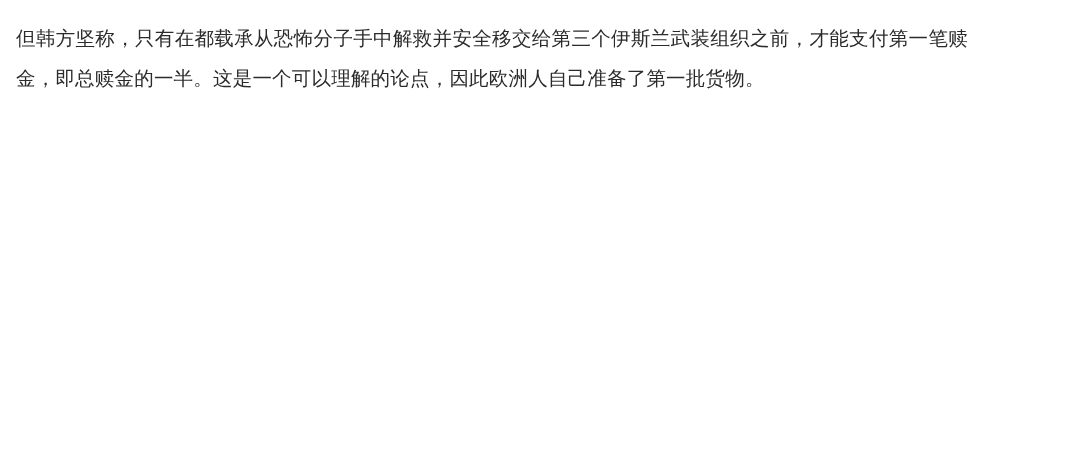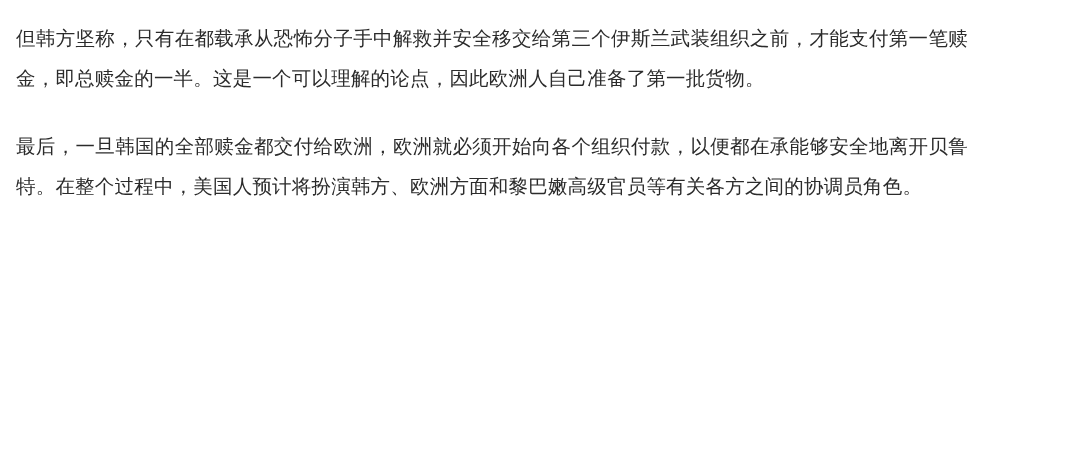--- a/index.html
+++ b/index.html
@@ -30,14 +30,13 @@
   }
   .para:last-child {
     margin-bottom: 0;
   }
 </style>
 </head>
 <body>
 
 <div class="article">
   <p class="para">但韩方坚称，只有在都载承从恐怖分子手中解救并安全移交给第三个伊斯兰武装组织之前，才能支付第一笔赎金，即总赎金的一半。这是一个可以理解的论点，因此欧洲人自己准备了第一批货物。</p>
-  <p class="para">最后，一旦韩国的全部赎金都交付给欧洲，欧洲就必须开始向各个组织付款，以便都在承能够安全地离开贝鲁特。在整个过程中，美国人预计将扮演韩方、欧洲方面和黎巴嫩高级官员等有关各方之间的协调员角色。</p>
 </div>
 
 </body></html>

